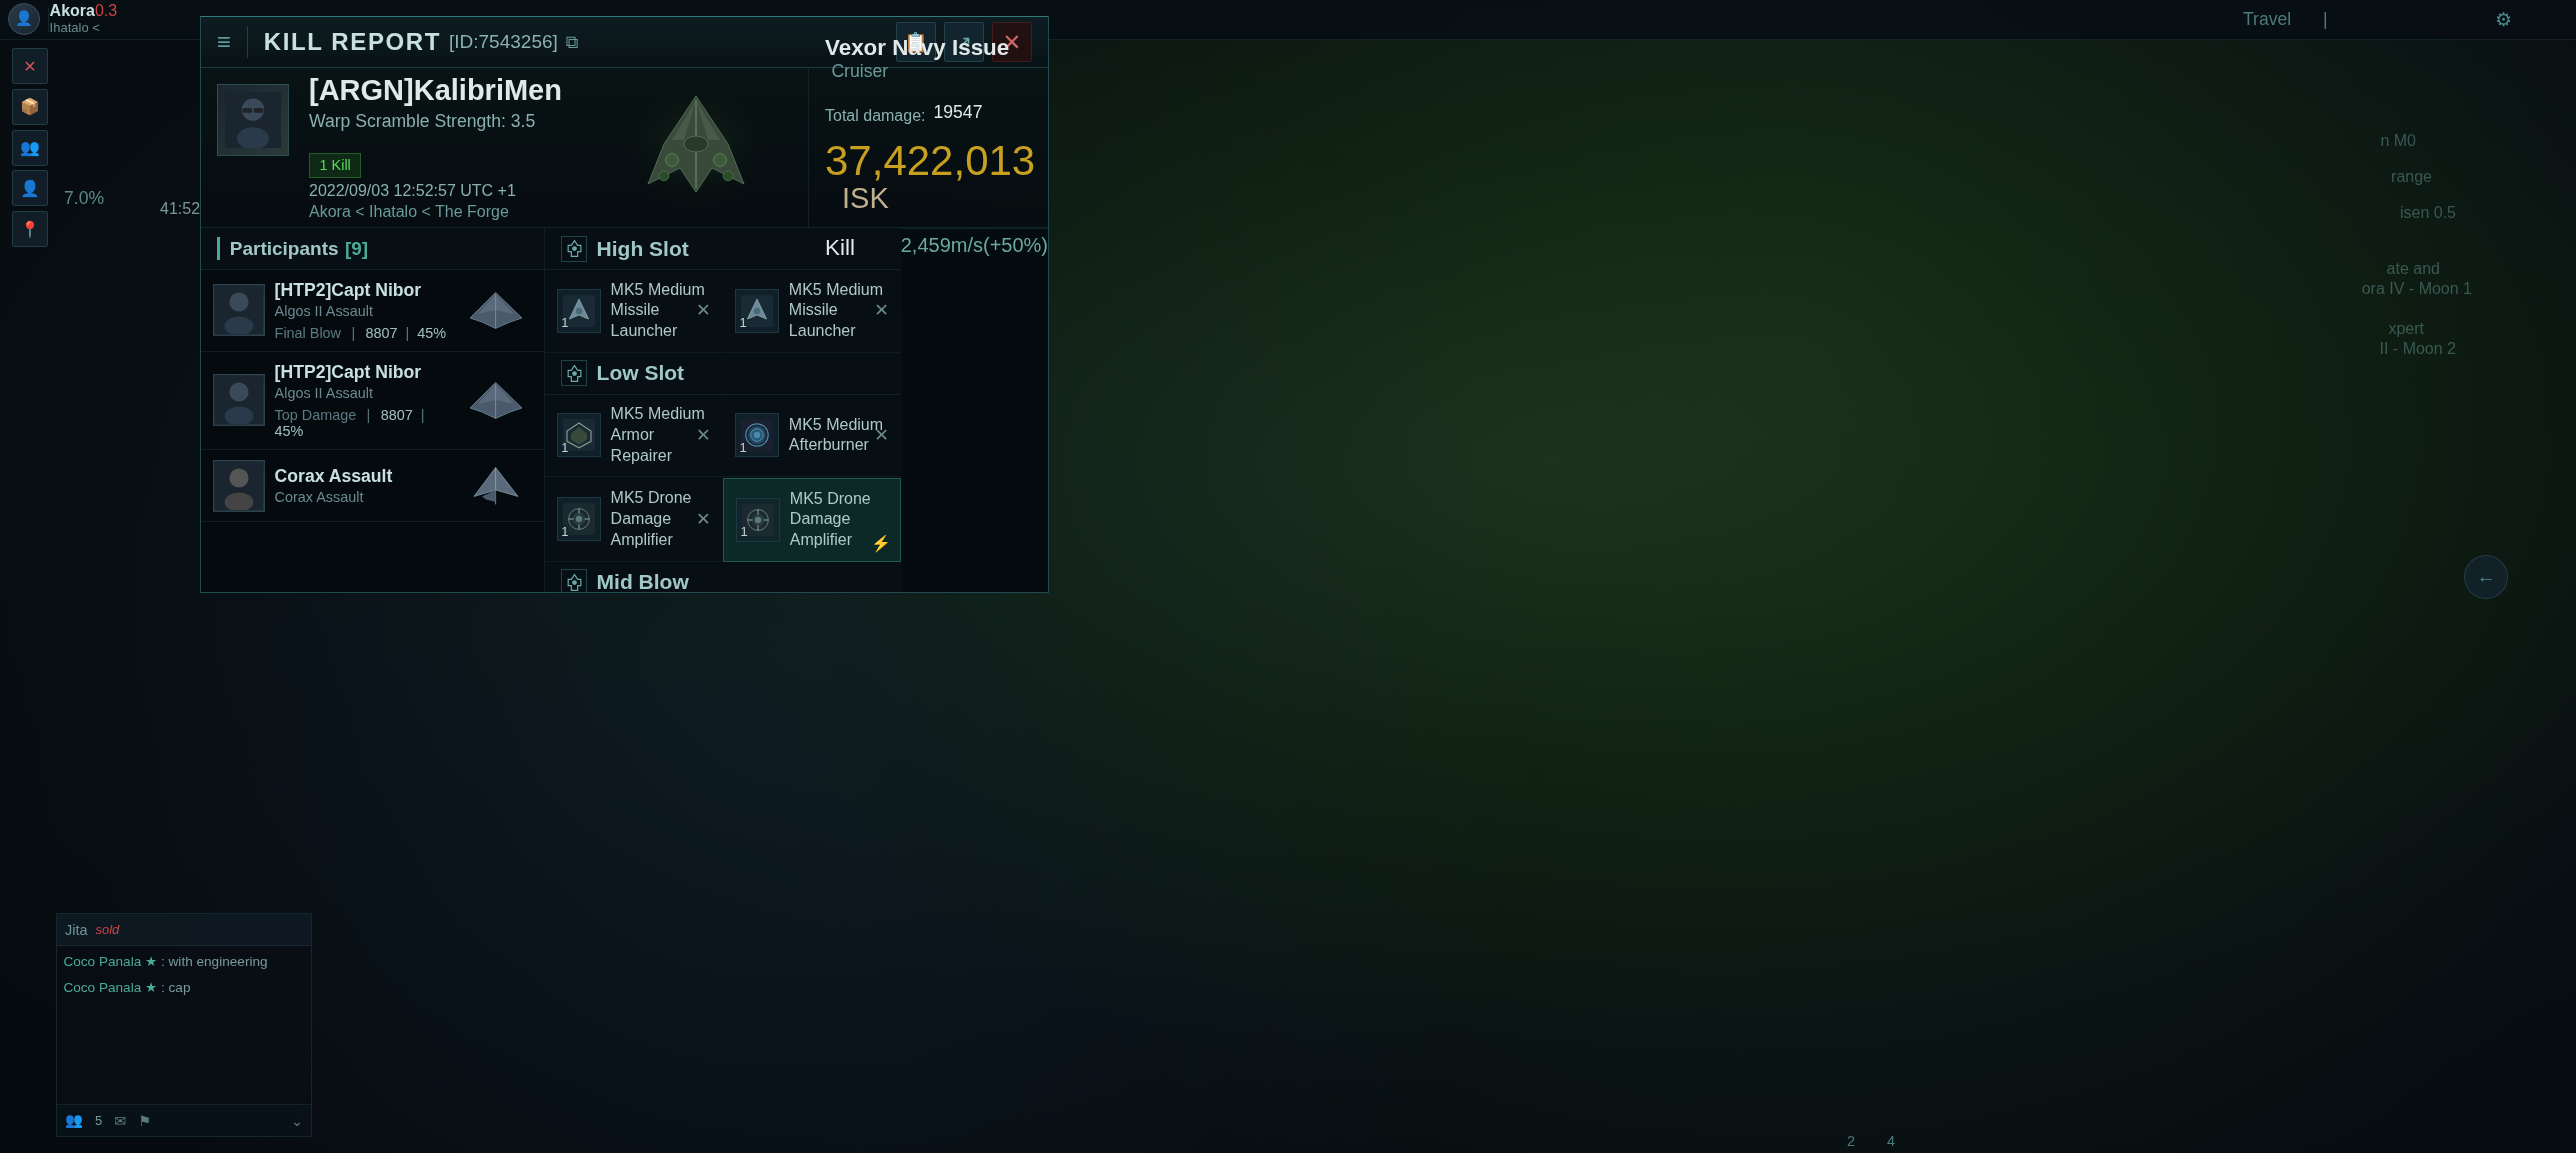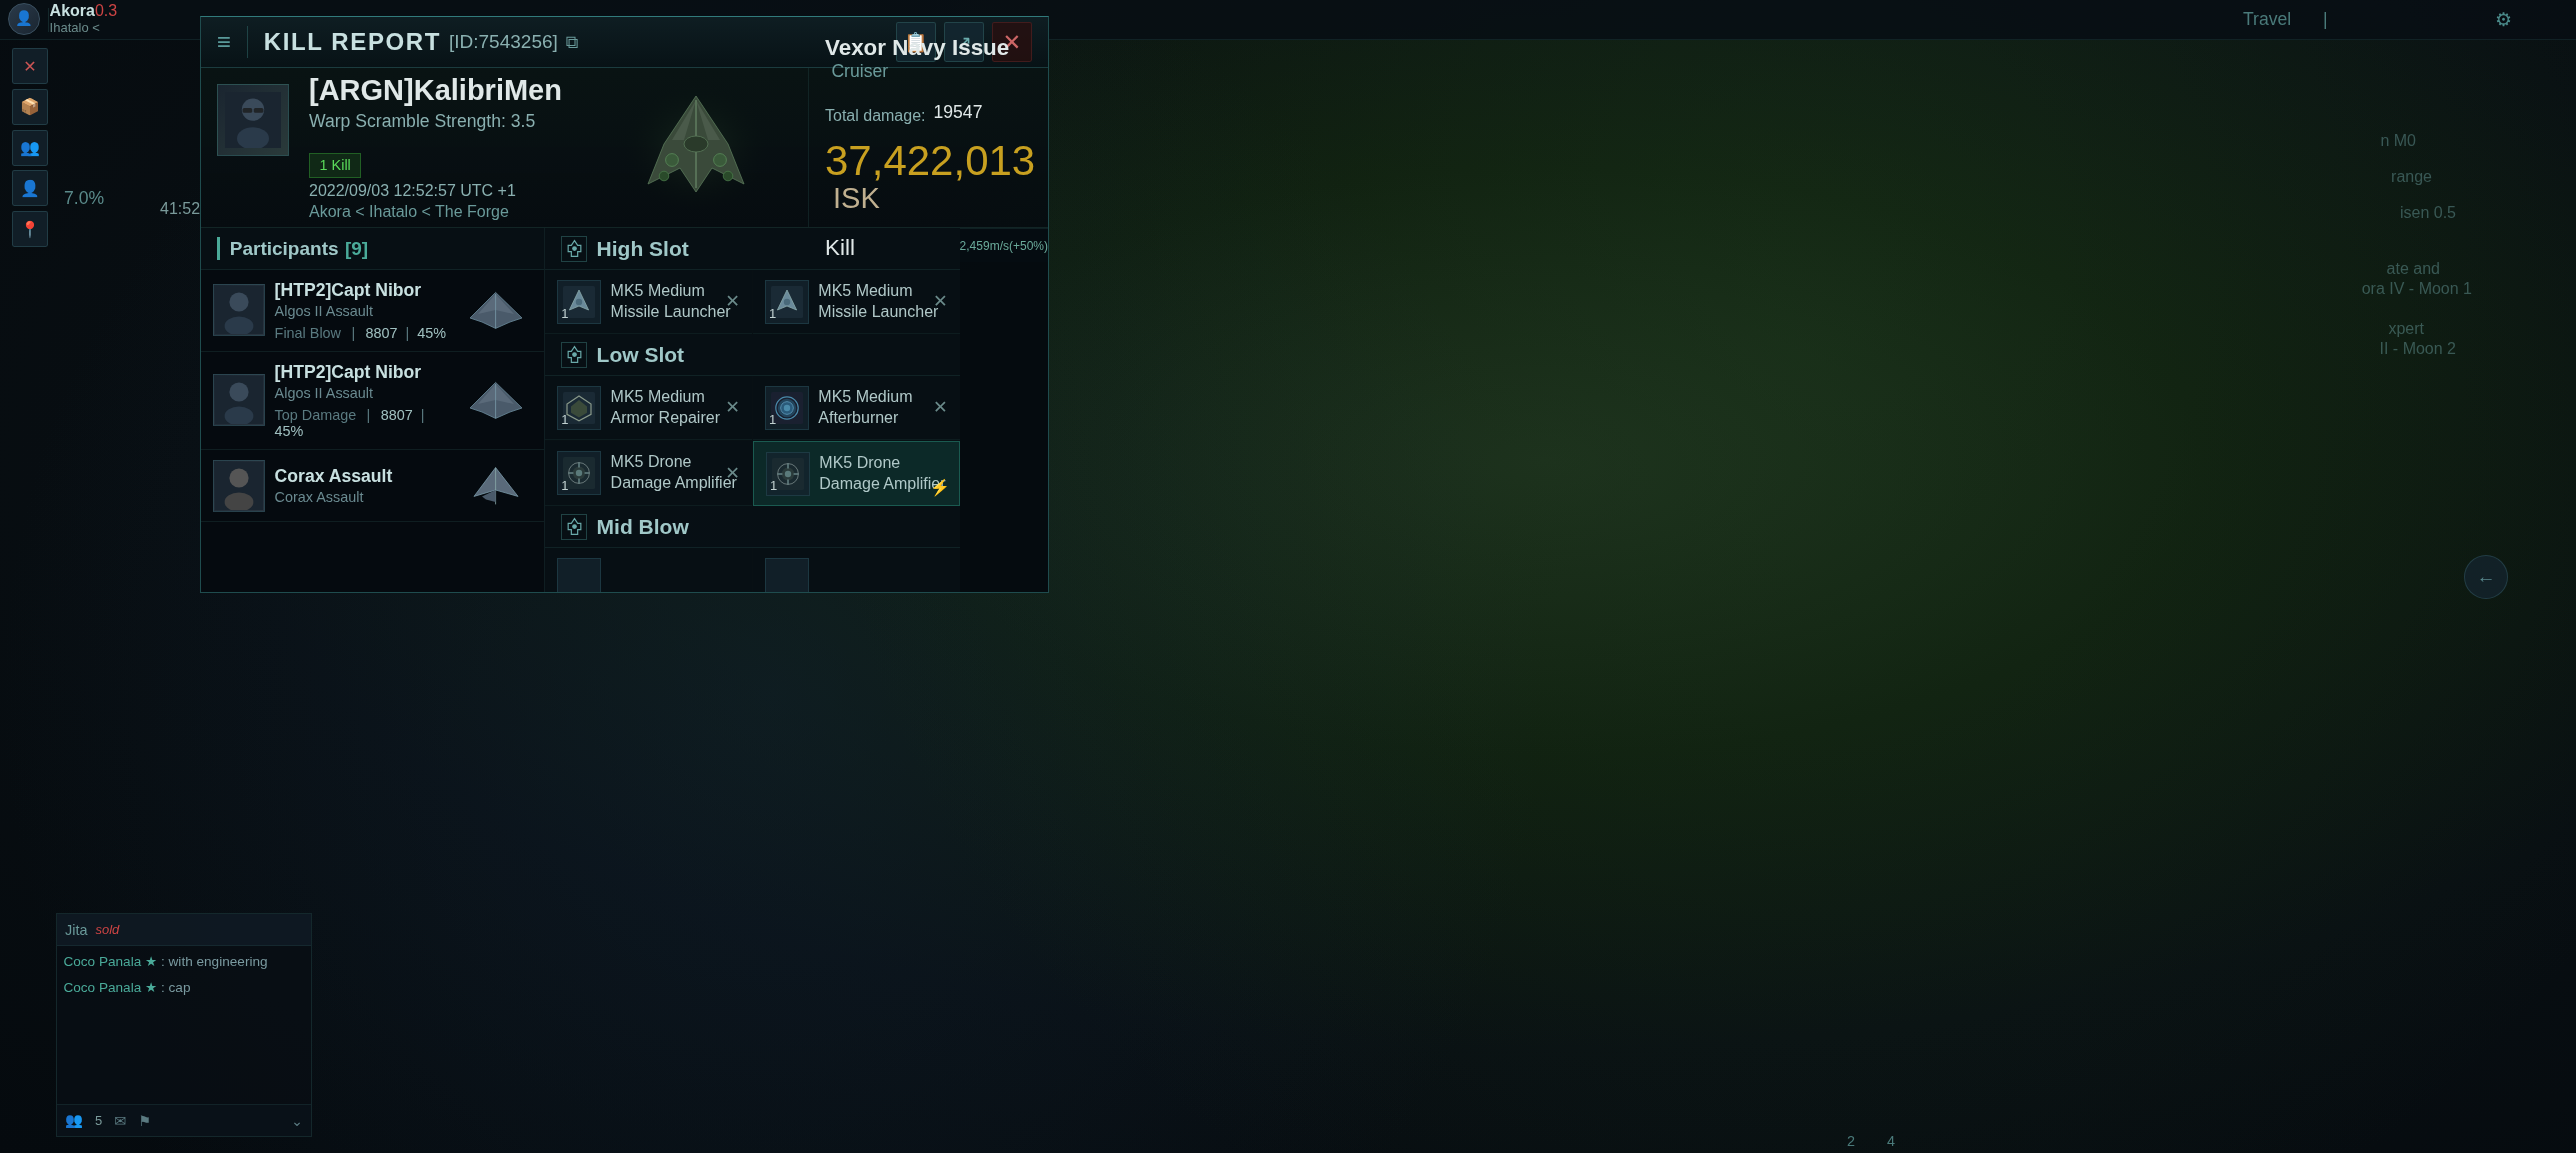--- a/index.html
+++ b/index.html
@@ -259,21 +259,21 @@
     .isk-value {
       font-size: 42px;
       font-weight: normal;
       color: #c8a020;
       margin-top: 6.4px;
       line-height: 1;
     }
     .isk-label {
       font-size: 29px;
       color: #c0b090;
-      margin-left: 8px;
+      margin-left: 17px;
     }
     .kill-type-label {
       font-size: 22.4px;
       color: #e0e8e8;
       margin-top: 12px;
     }
 
     
     .modal-content {
       display: flex;
@@ -475,21 +475,21 @@
     }
 
     
     .speed-bar {
       height: 34px;
       background: rgba(5,12,18,0.9);
       border-top: 0.8px solid rgba(40,80,80,0.3);
       display: flex;
       align-items: center;
       justify-content: center;
-      font-size: 12px;
+      font-size: 20px;
       color: #6aaa9a;
       text-align: right;
     }
 
     
     .bg-text {
       position: absolute;
       color: rgba(100,150,150,0.5);
       font-size: 16px;
     }

